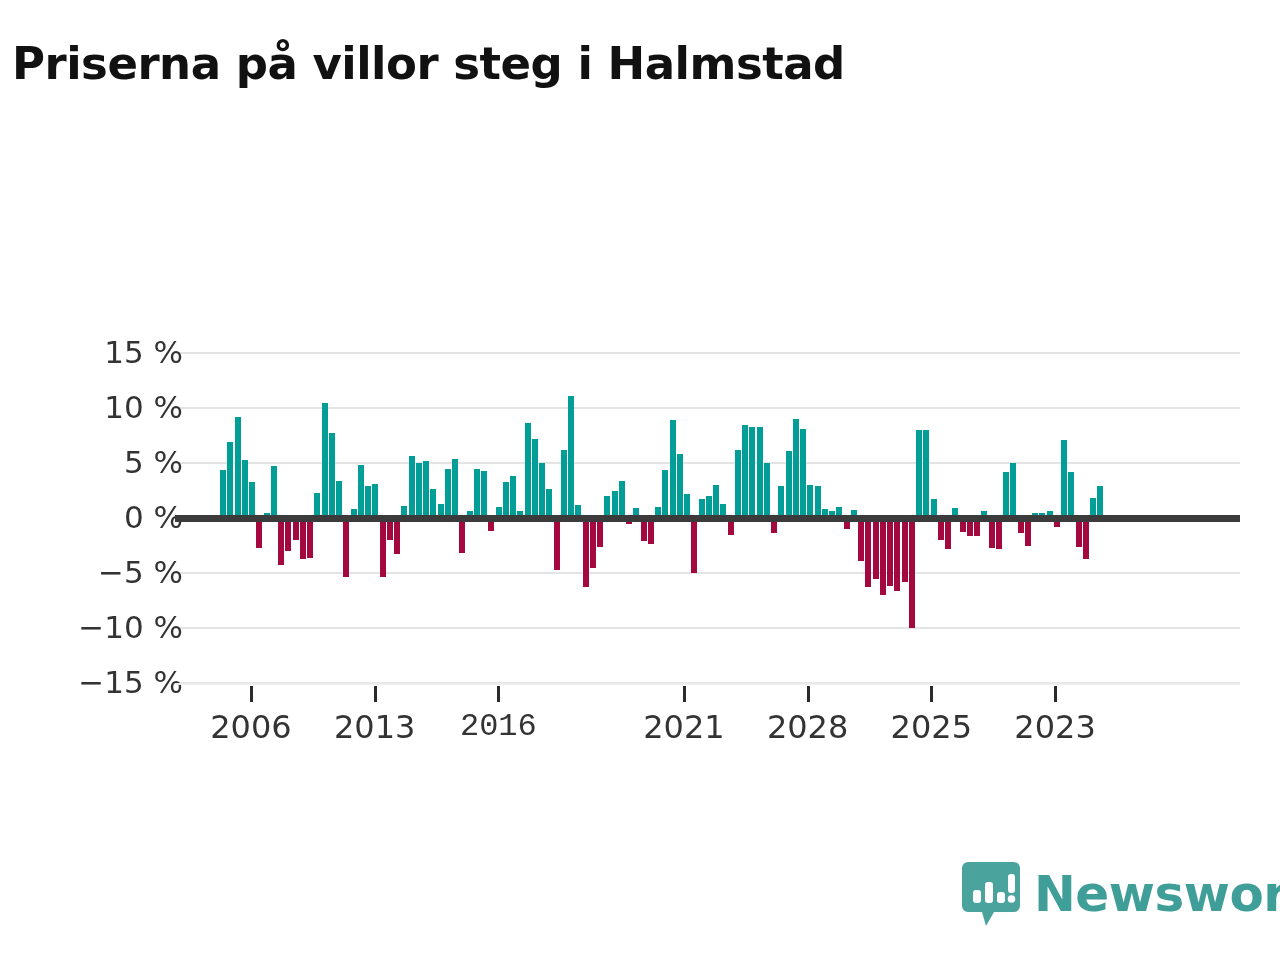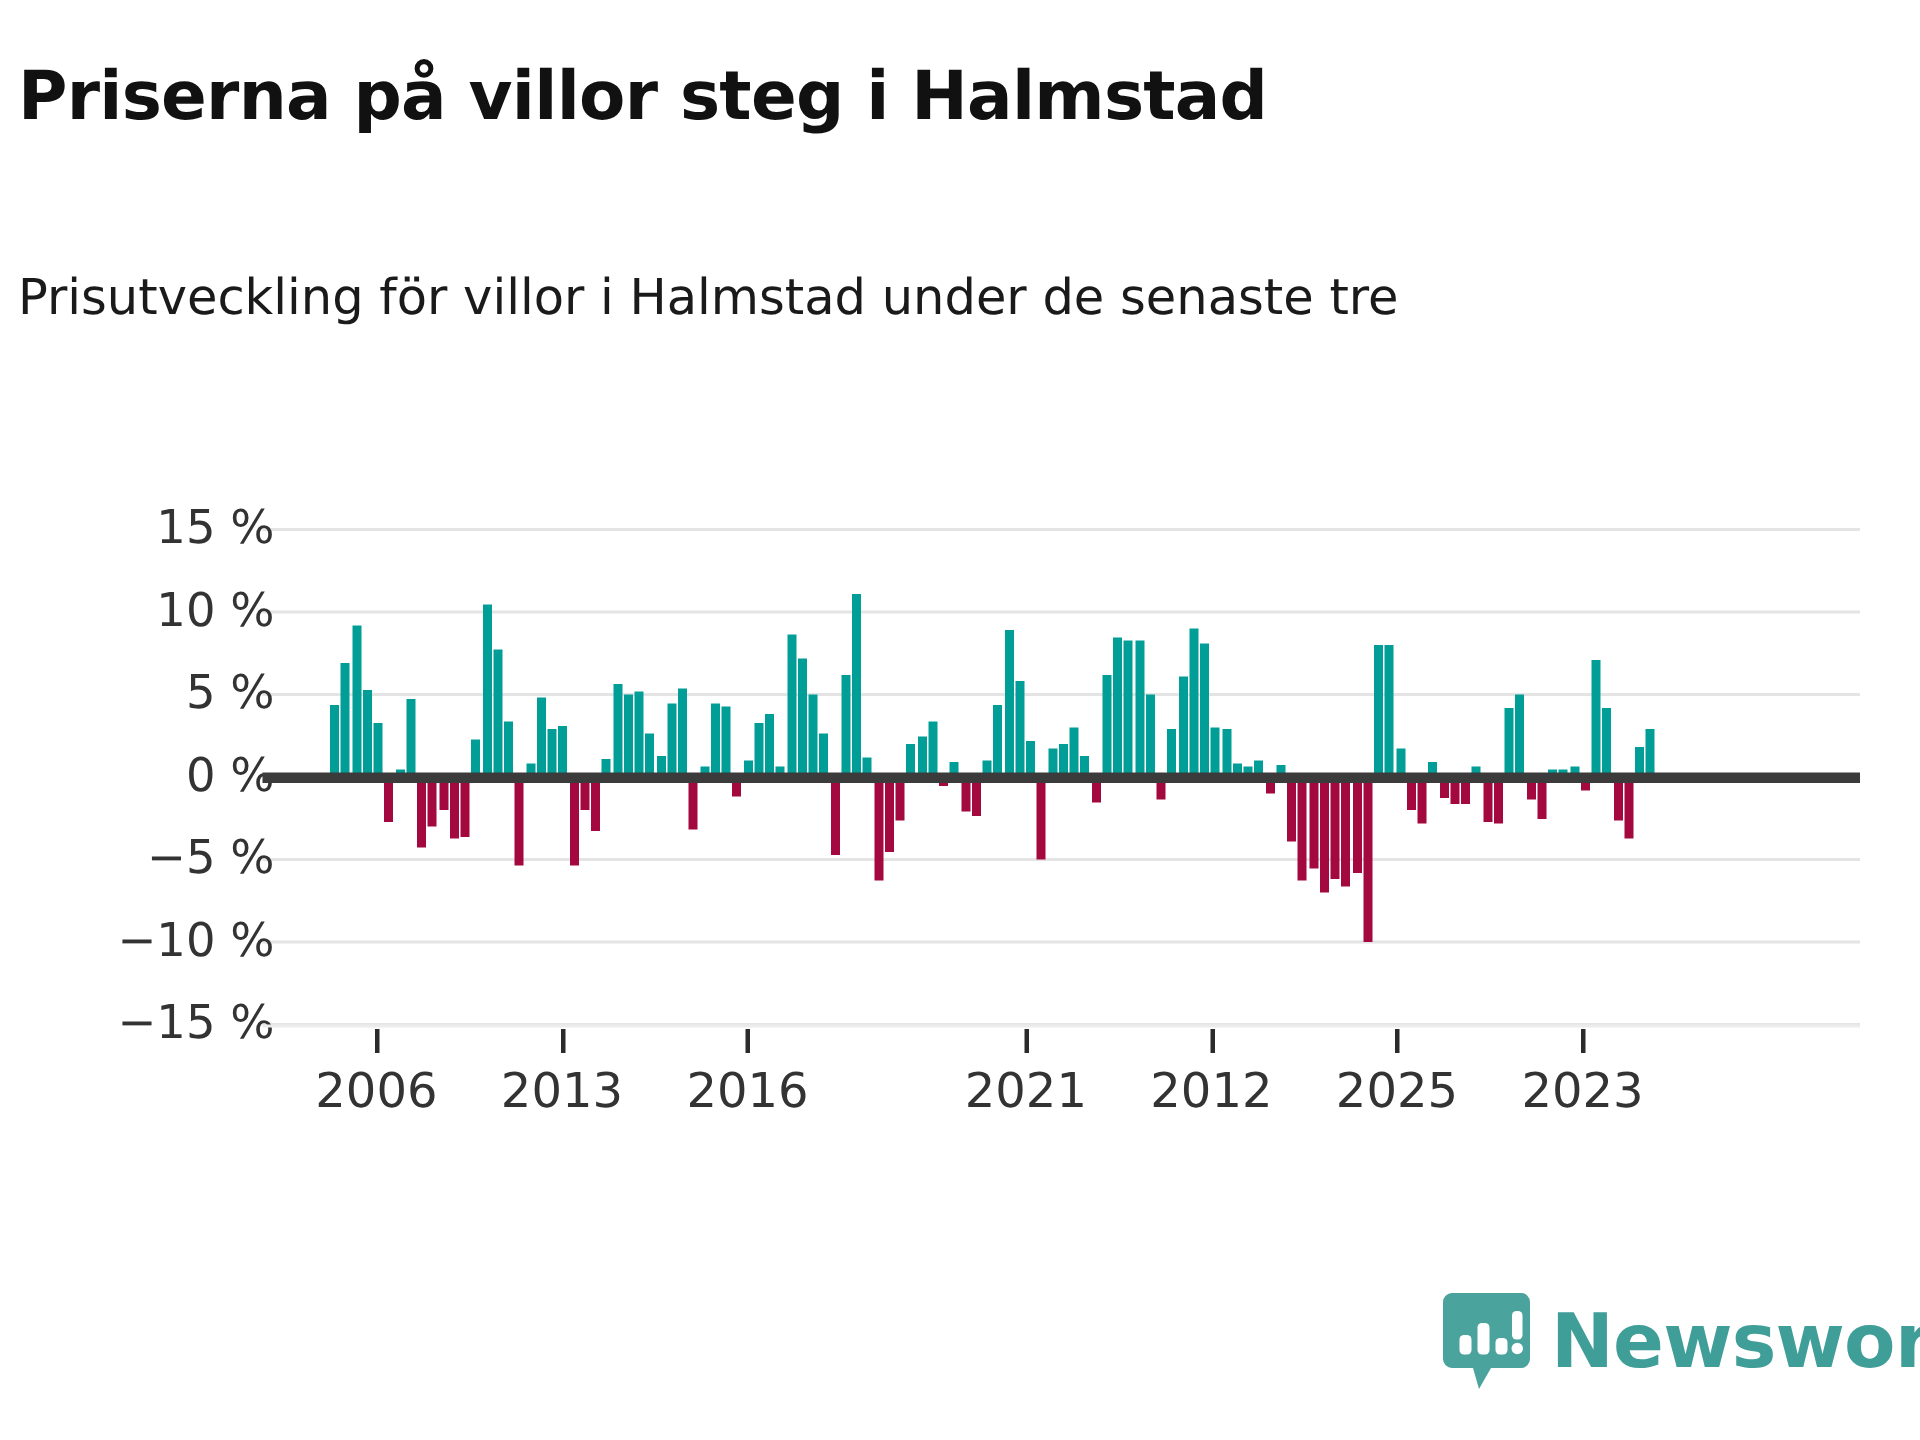--- a/index.html
+++ b/index.html
@@ -136,21 +136,20 @@
     letter-spacing: -0.5px;
     line-height: 1;
   }
 </style>
 </head>
 <body>
 
 <div id="page-title">Priserna på villor steg i Halmstad</div>
 
 <div id="page-subtitle">
-  <span class="sub-line">Prisutveckling för villor i Halmstad under de senaste tre</span>
 </div>
 
 <div id="chart">
   <div class="plot" id="plot">
     <div class="bars" id="bars">
         <div class="bar pos" style="left: 45px; top: 116.6px; height: 48.4px;"></div>
         <div class="bar pos" style="left: 52.25px; top: 89.1px; height: 75.9px;"></div>
         <div class="bar pos" style="left: 59.5px; top: 63.8px; height: 101.2px;"></div>
         <div class="bar pos" style="left: 66.75px; top: 106.7px; height: 58.3px;"></div>
         <div class="bar pos" style="left: 74px; top: 128.7px; height: 36.3px;"></div>
@@ -289,25 +288,25 @@
       <div class="ytick" style="top: 282px;">−10 %</div>
       <div class="ytick" style="top: 337px;">−15 %</div>
     </div>
   <div class="xaxis-line"></div>
   <div id="xtick-layer">
       <div class="xtick-mark" style="left: 249.927px;"></div>
       <div class="xtick-label" style="left: 250.927px;">2006</div>
       <div class="xtick-mark" style="left: 373.633px;"></div>
       <div class="xtick-label" style="left: 374.633px;">2013</div>
       <div class="xtick-mark" style="left: 497.339px;"></div>
-      <div class="xtick-label" style="left: 498.339px;">2016</div>
+      <div class="xtick-label" style="left: 498.339px; font-family: Liberation Mono, monospace;">2016</div>
       <div class="xtick-mark" style="left: 682.899px;"></div>
       <div class="xtick-label" style="left: 683.899px;">2021</div>
       <div class="xtick-mark" style="left: 806.605px;"></div>
-      <div class="xtick-label" style="left: 807.605px;">2012</div>
+      <div class="xtick-label" style="left: 807.605px;">2028</div>
       <div class="xtick-mark" style="left: 930.311px;"></div>
       <div class="xtick-label" style="left: 931.311px;">2025</div>
       <div class="xtick-mark" style="left: 1054.02px;"></div>
       <div class="xtick-label" style="left: 1055.02px;">2023</div>
     </div>
   <div id="annotation-layer"></div>
 </div>
 
 <div id="logo">
   <span class="mark">

